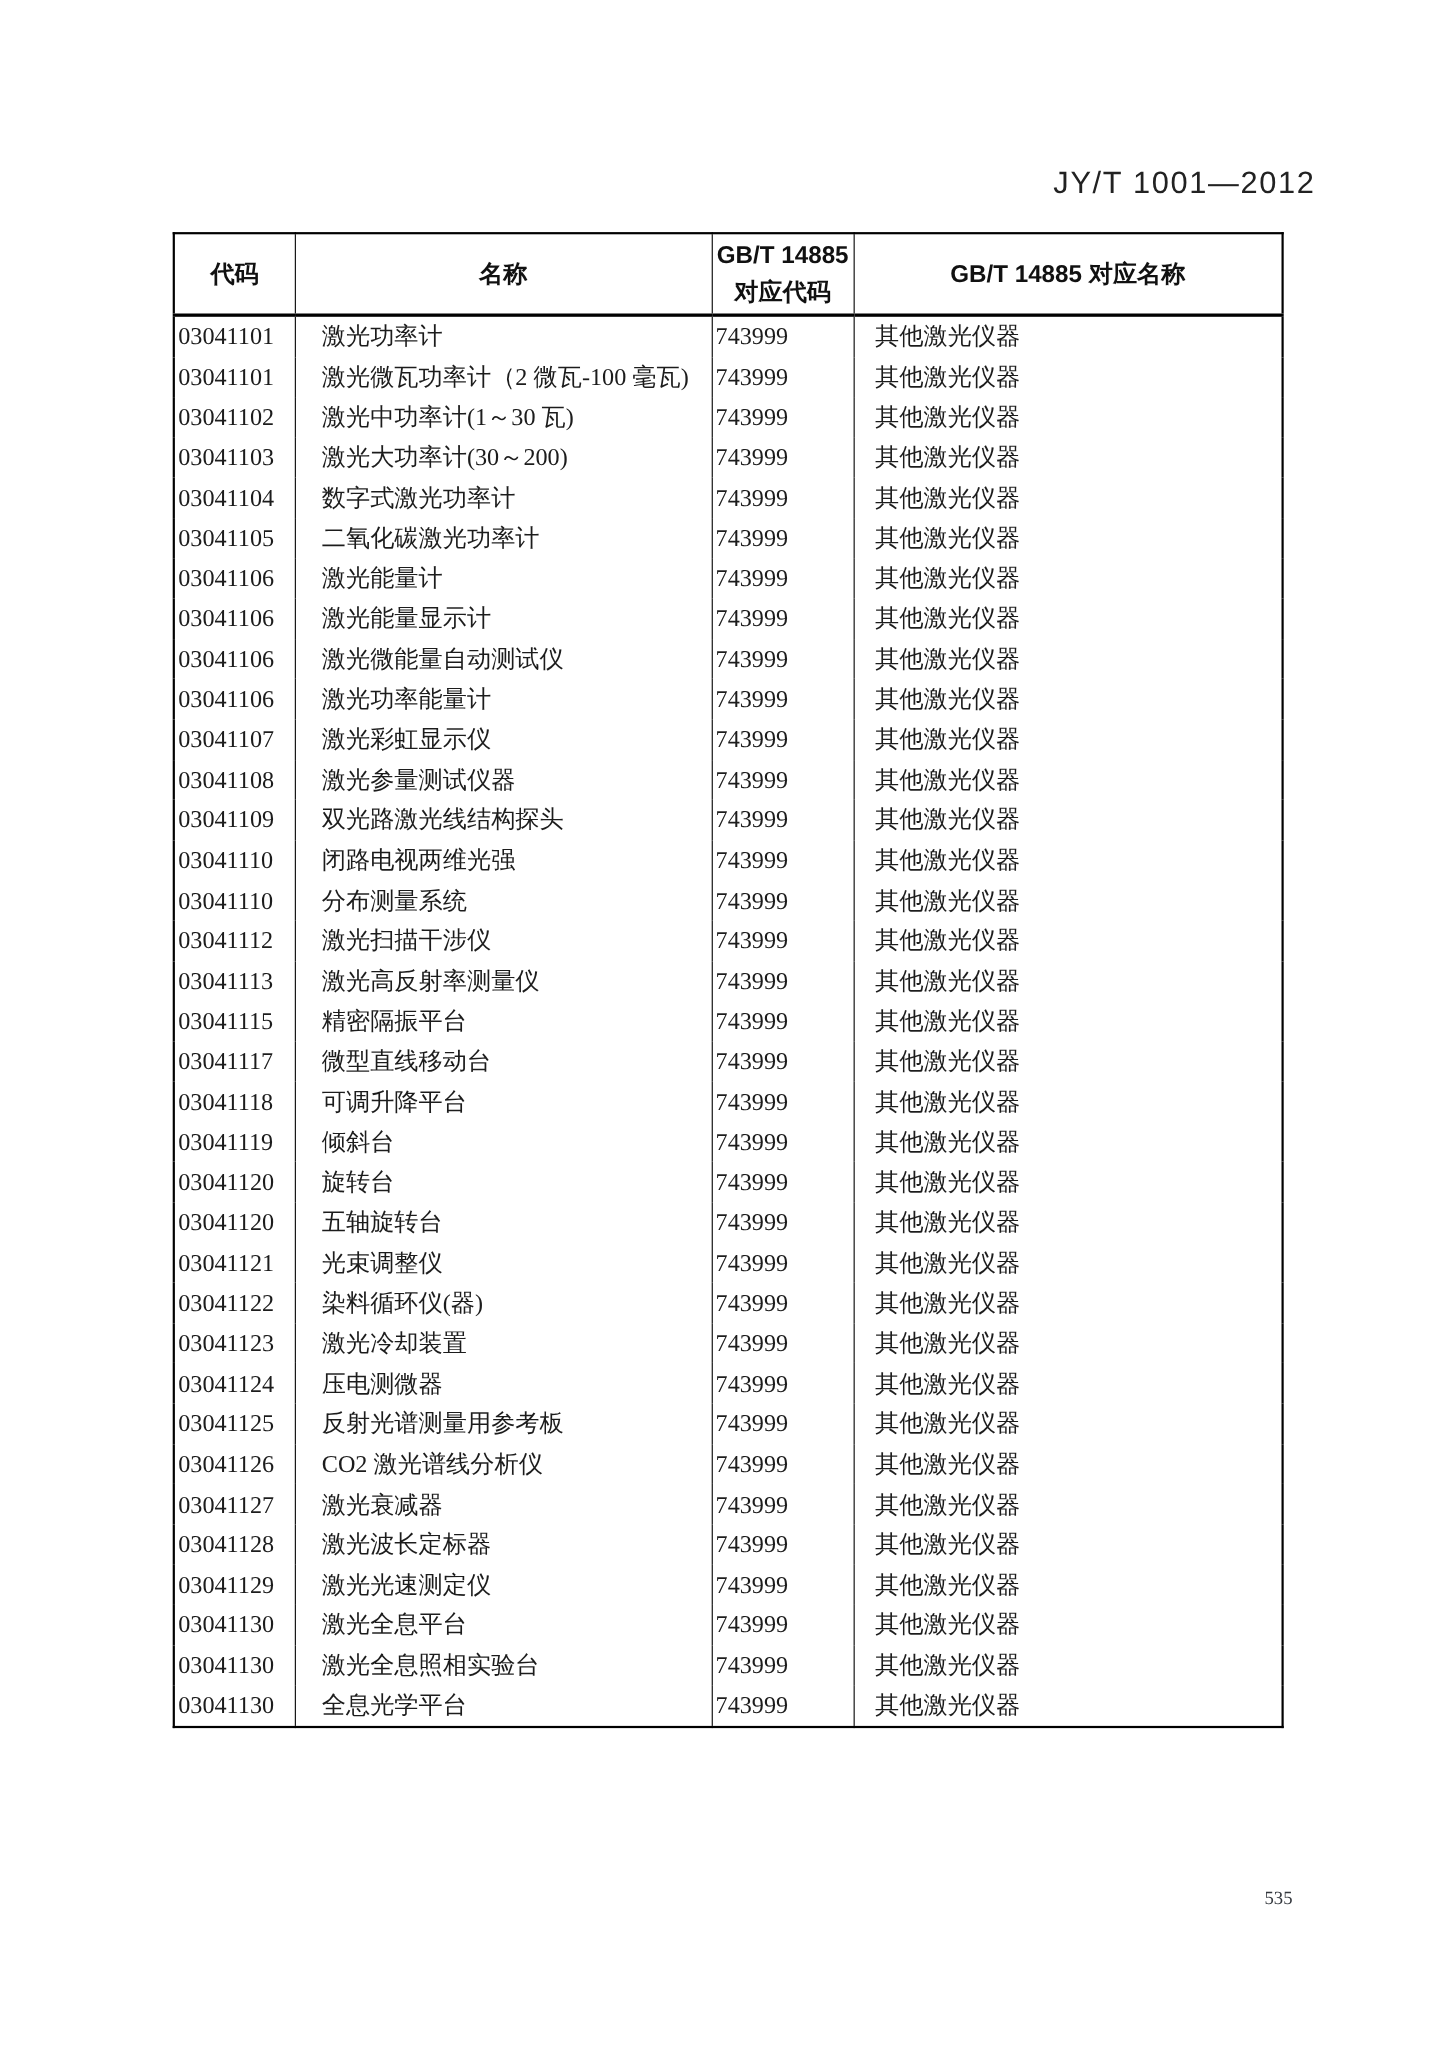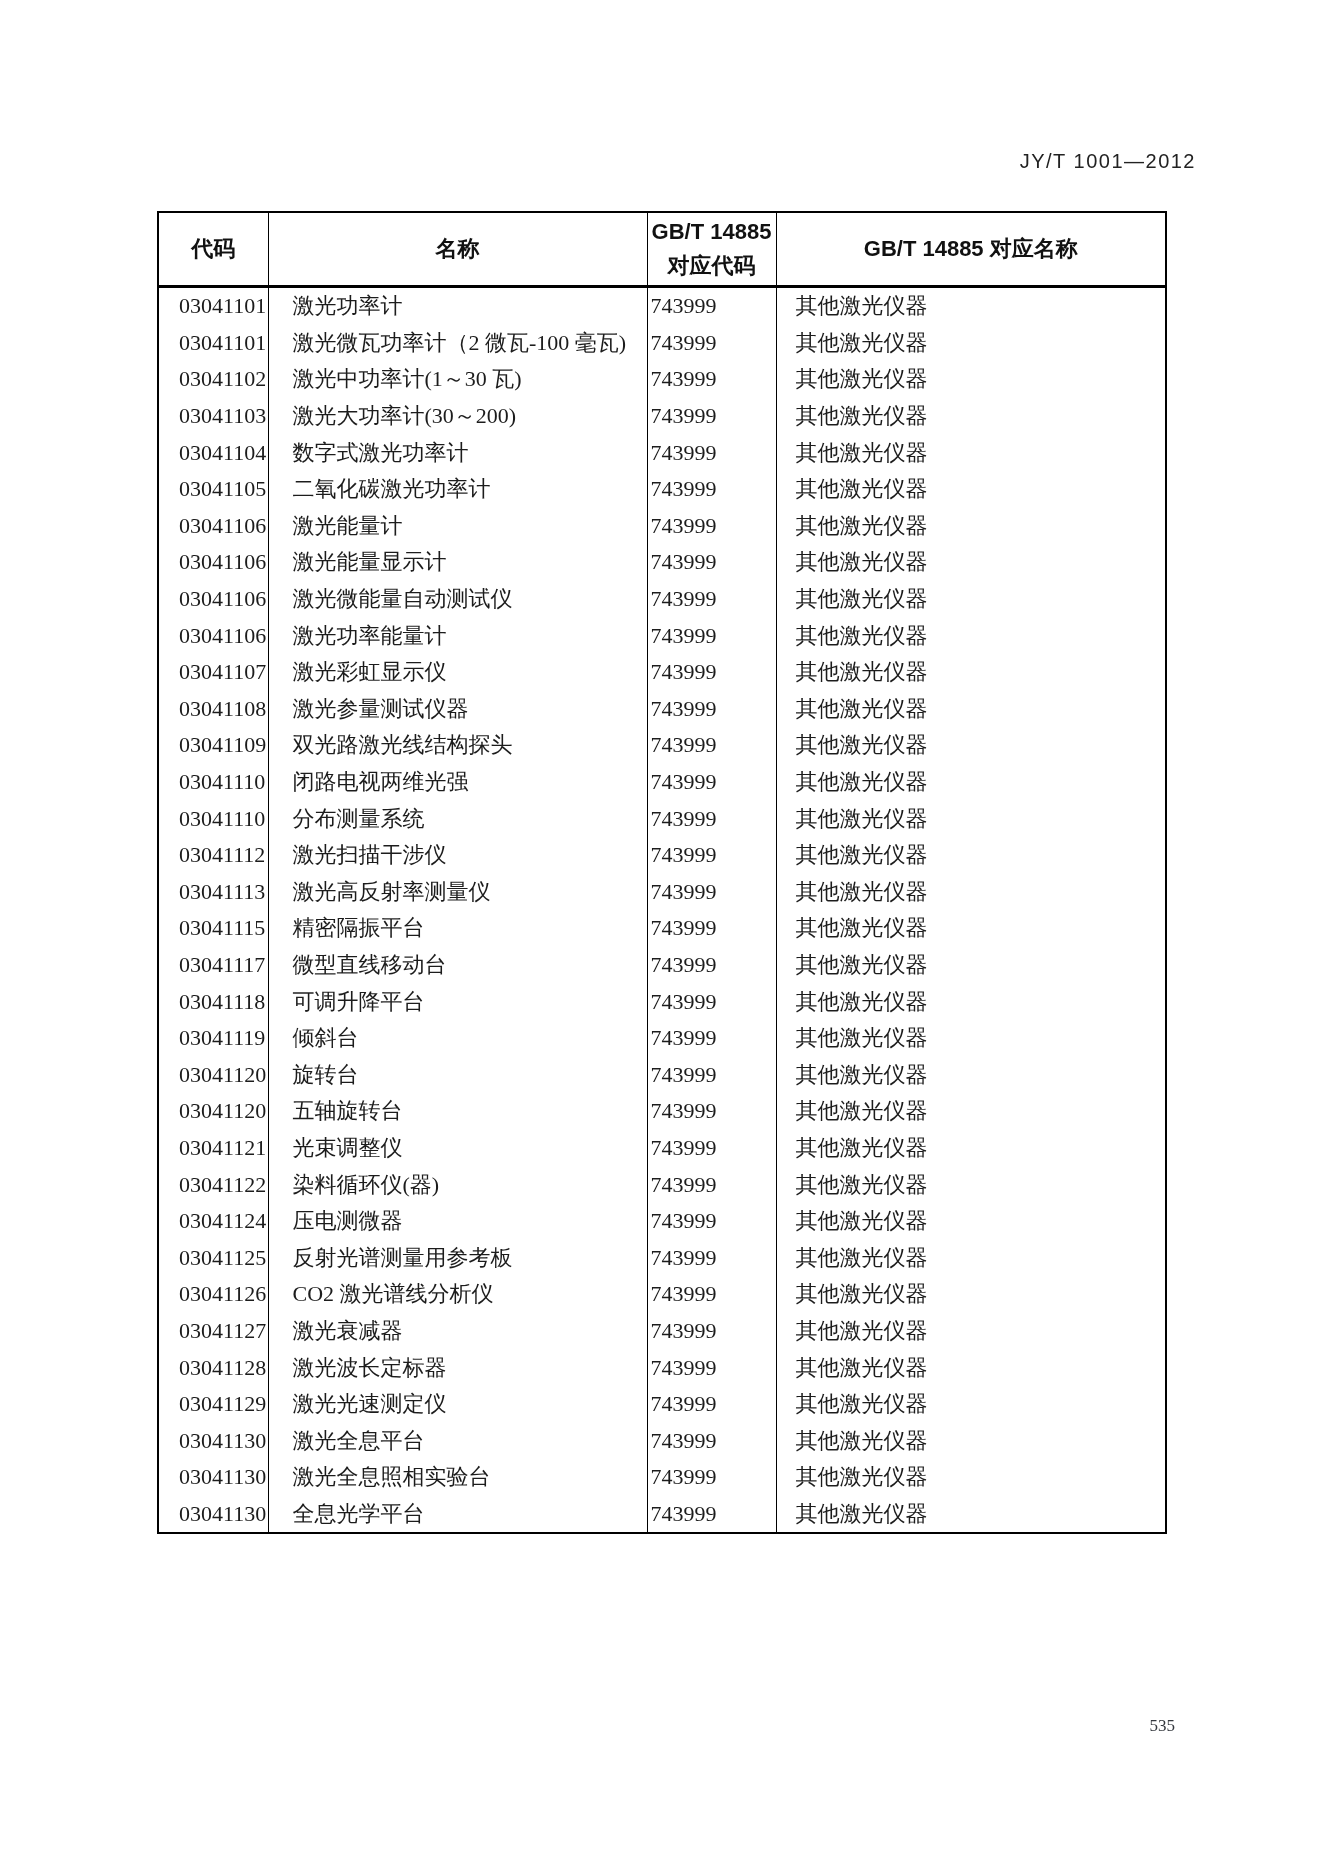--- a/index.html
+++ b/index.html
@@ -12,21 +12,21 @@
     height: 1871px;
     position: relative;
     font-family: "Liberation Serif", "DejaVu Serif", serif;
     color: #1c1c1c;
   }
   .doc-code {
     position: absolute;
     top: 150px;
     right: 127px;
     font-family: "Liberation Sans", "DejaVu Sans", sans-serif;
-    font-size: 20px;
+    font-size: 28px;
     letter-spacing: 1.5px;
     color: #222222;
   }
   .table-wrap {
     position: absolute;
     top: 211px;
     left: 157px;
     width: 1104px;
   }
   table.main {
@@ -57,21 +57,21 @@
     font-size: 22px;
     height: 36.6px;
     padding: 0;
     vertical-align: middle;
     border-left: 1.5px solid #000000;
     white-space: nowrap;
     overflow: hidden;
     color: #1c1c1c;
   }
   tbody td:first-child { border-left: none; }
-  tbody td.c1 { padding-left: 20px; }
+  tbody td.c1 { padding-left: 3px; }
   tbody td.c2 { padding-left: 24px; margin-top: 19px; }
   tbody td.c3 { padding-left: 3px; }
   tbody td.c4 { padding-left: 19px; }
   .page-number {
     position: absolute;
     top: 1716px;
     right: 148px;
     font-size: 17px;
     color: #33373d;
   }
@@ -245,20 +245,26 @@
           <td class="c3">743999</td>
           <td class="c4">其他激光仪器</td>
         </tr>
         <tr>
           <td class="c1">03041122</td>
           <td class="c2">染料循环仪(器)</td>
           <td class="c3">743999</td>
           <td class="c4">其他激光仪器</td>
         </tr>
         <tr>
+          <td class="c1">03041123</td>
+          <td class="c2">激光冷却装置</td>
+          <td class="c3">743999</td>
+          <td class="c4">其他激光仪器</td>
+        </tr>
+        <tr>
           <td class="c1">03041124</td>
           <td class="c2">压电测微器</td>
           <td class="c3">743999</td>
           <td class="c4">其他激光仪器</td>
         </tr>
         <tr>
           <td class="c1">03041125</td>
           <td class="c2">反射光谱测量用参考板</td>
           <td class="c3">743999</td>
           <td class="c4">其他激光仪器</td>

